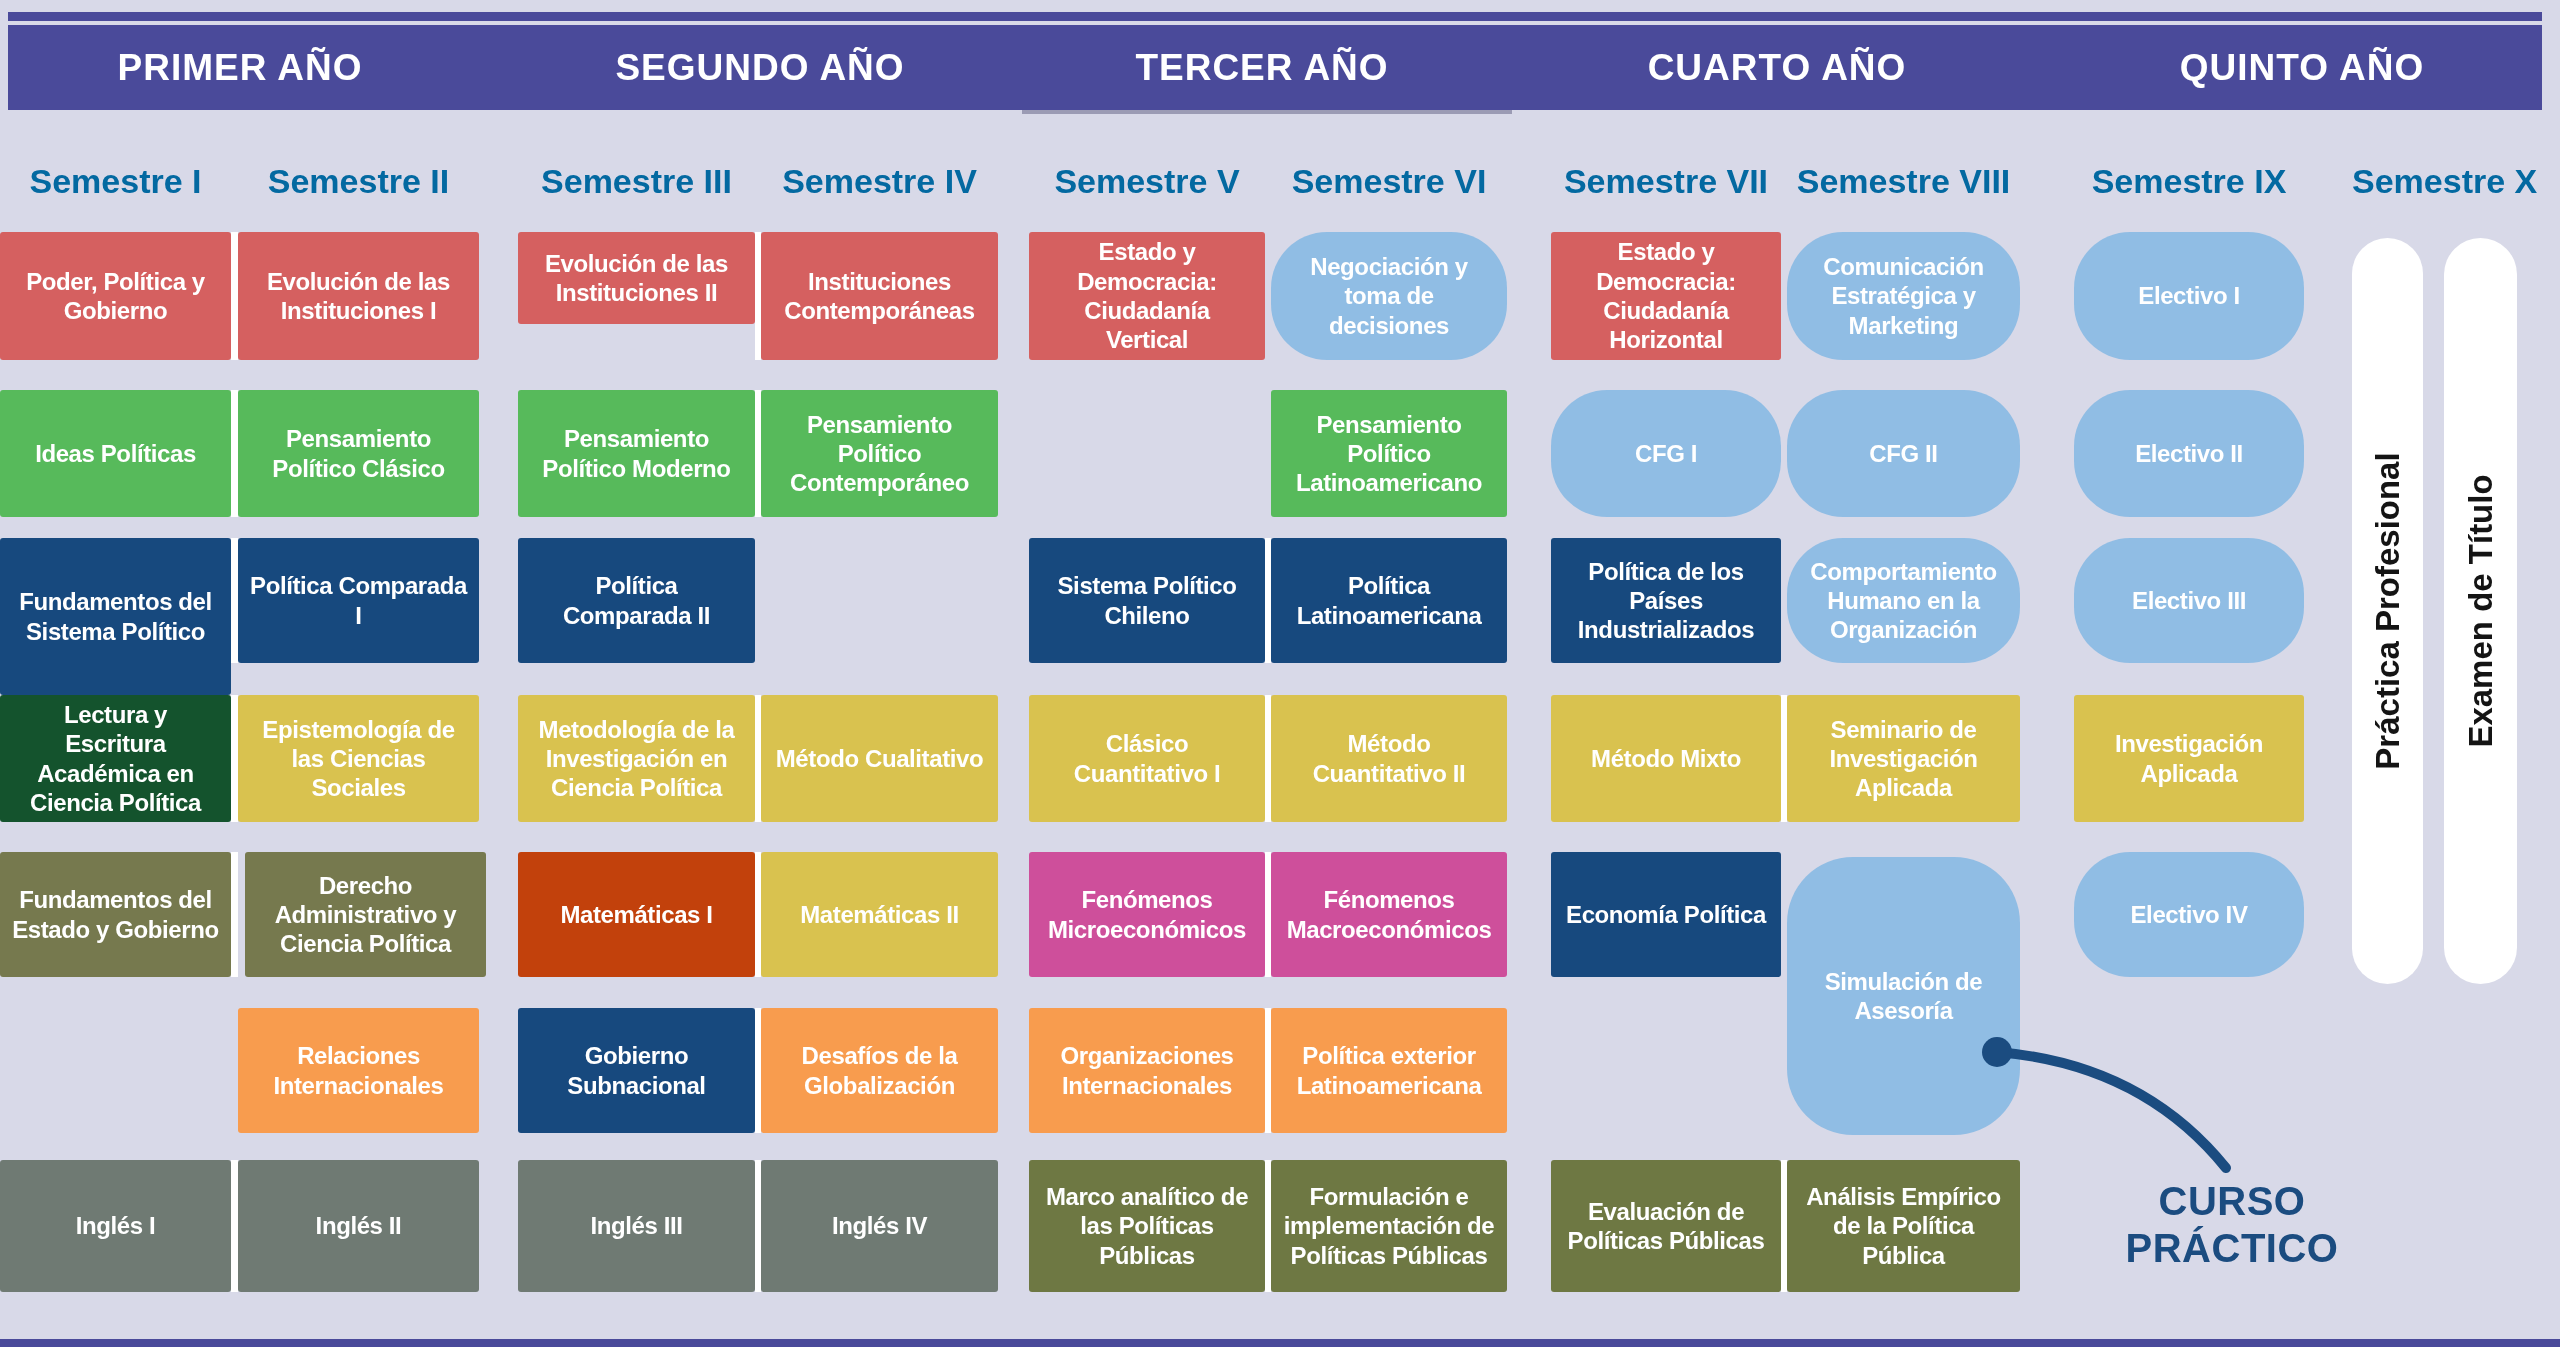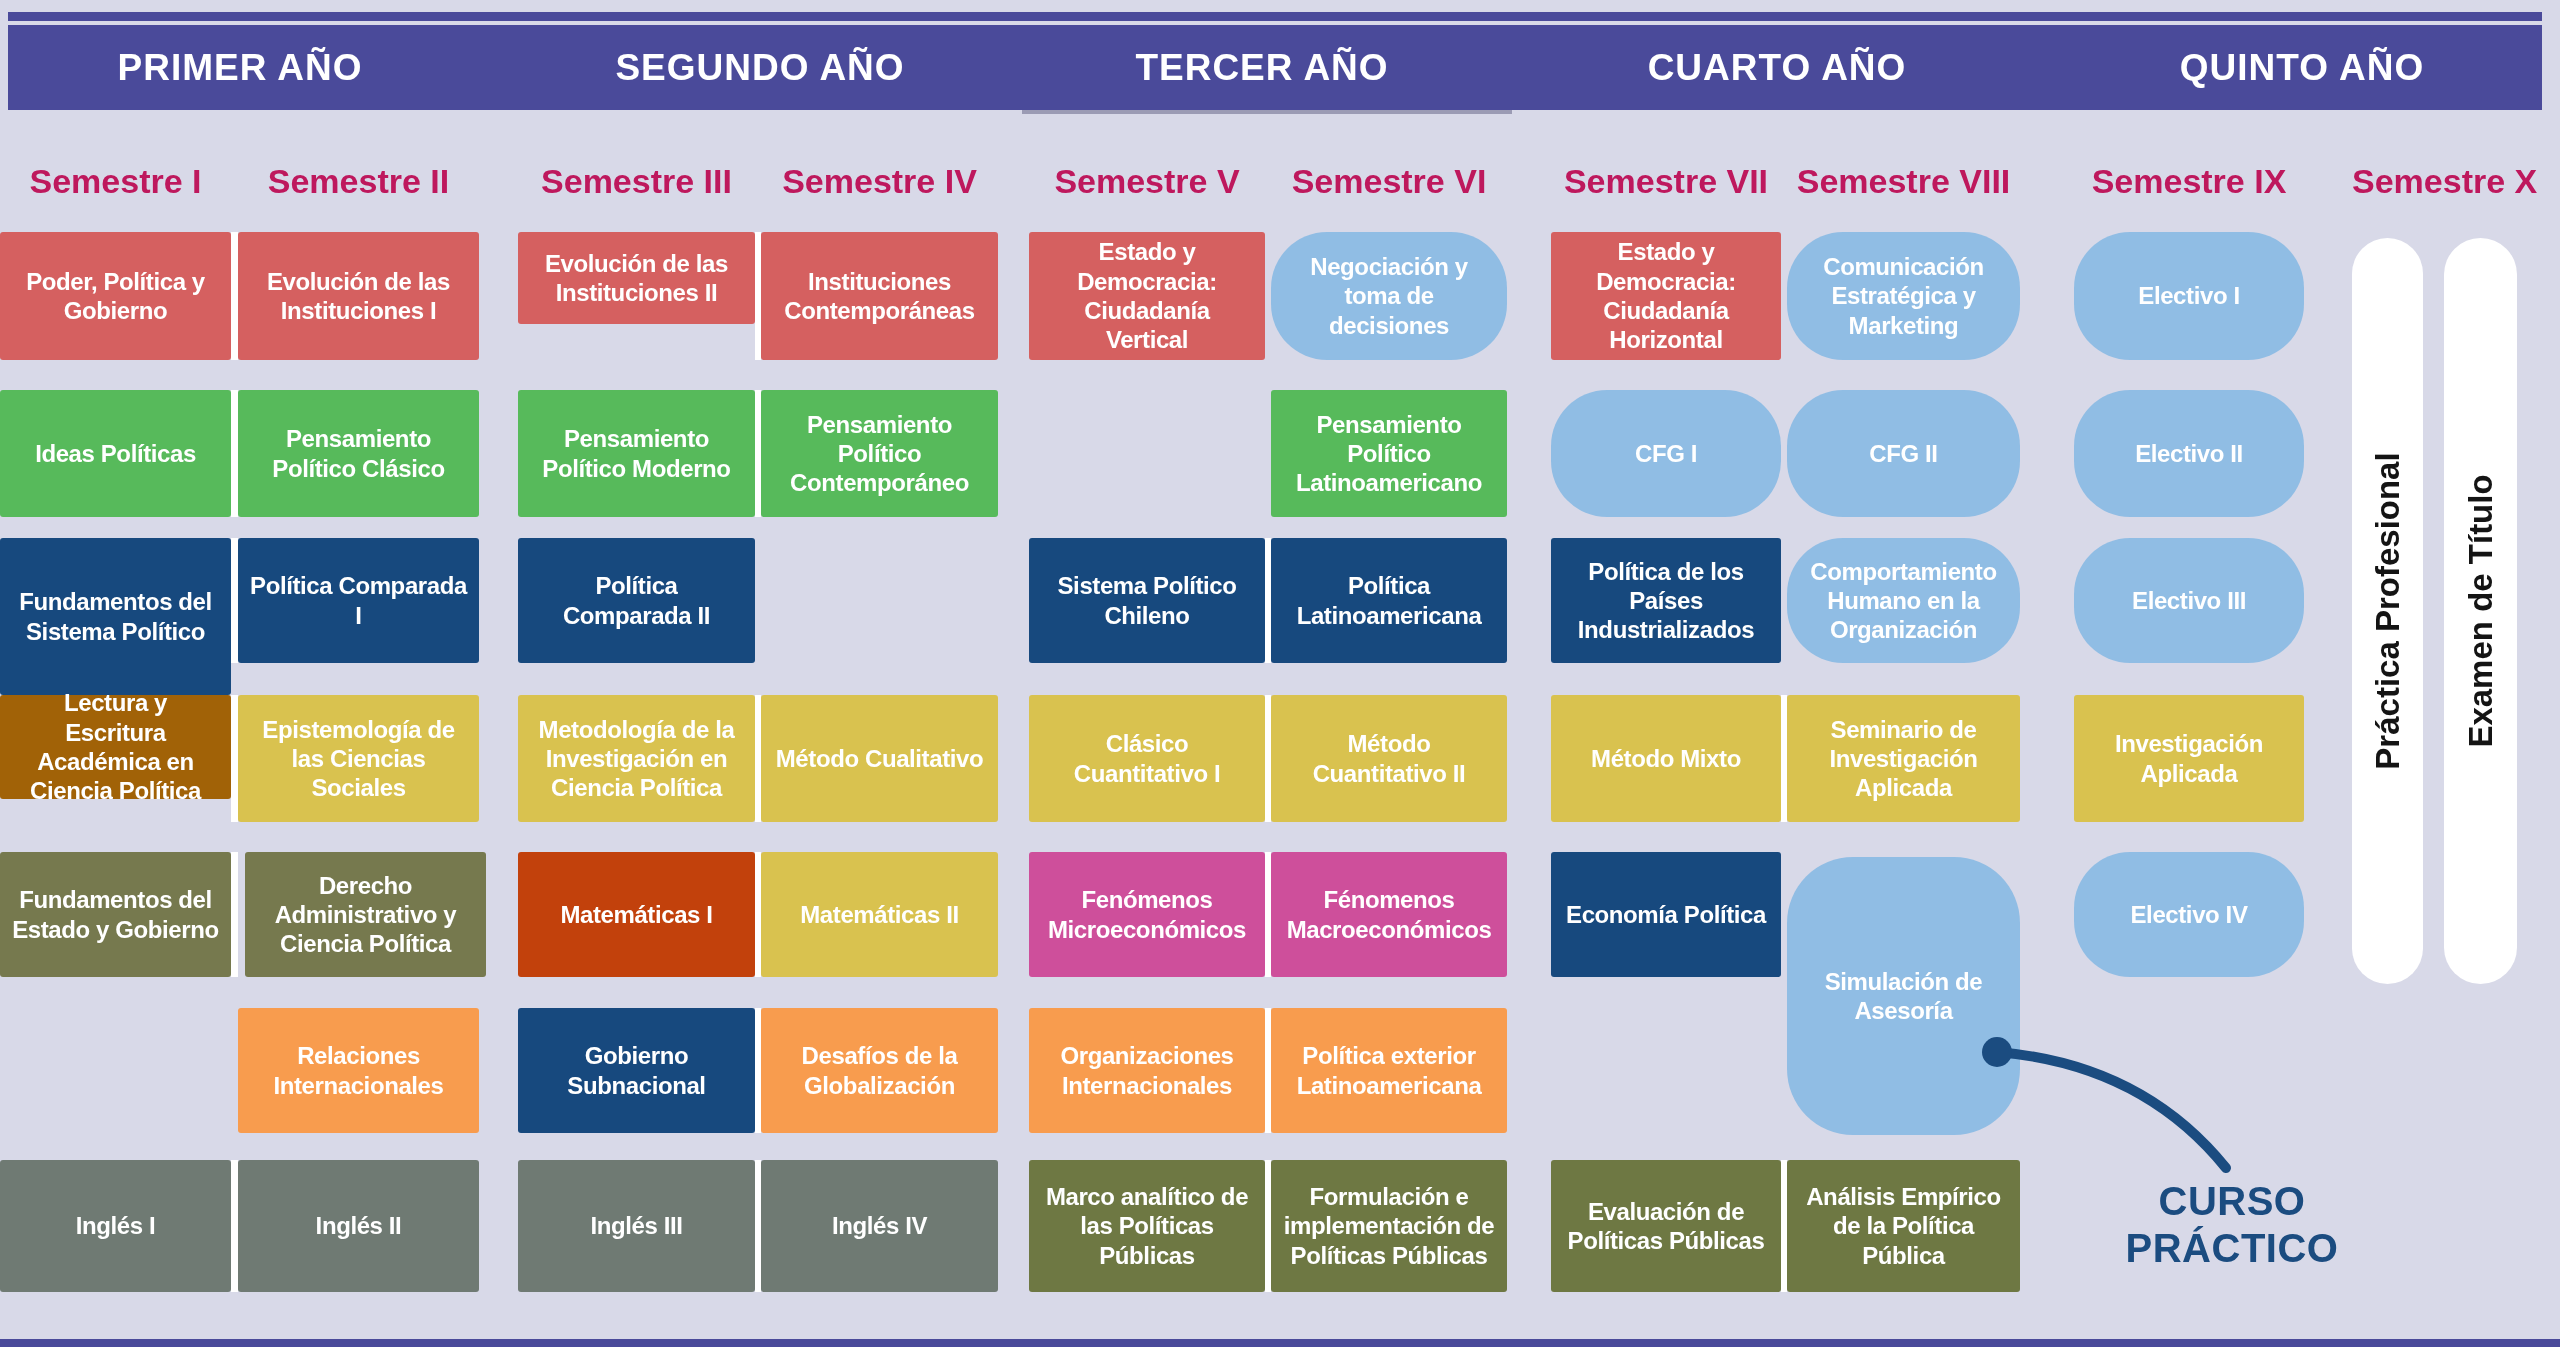--- a/index.html
+++ b/index.html
@@ -9,21 +9,21 @@
   }
   .strip{position:absolute;background:#4A4A9A;}
   .header-band{position:absolute;left:8px;top:25px;width:2534px;height:85px;background:#4A4A9A;}
   .header-underline{position:absolute;left:1022px;top:110px;width:490px;height:4px;background:#9b9bb4;}
   .year-label{
     position:absolute;top:25px;height:85px;line-height:85px;text-align:center;
     color:#ffffff;font-size:37px;font-weight:bold;letter-spacing:1px;white-space:nowrap;
   }
   .sem-label{
     position:absolute;top:158px;height:46px;line-height:46px;text-align:center;
-    color:#be185d;font-size:34px;font-weight:bold;white-space:nowrap;
+    color:#0369a1;font-size:34px;font-weight:bold;white-space:nowrap;
   }
   .course{
     position:absolute;display:flex;align-items:center;justify-content:center;
     text-align:center;color:#ffffff;font-weight:bold;font-size:24px;line-height:1.22;
     letter-spacing:-0.4px;padding:8px 12px;box-sizing:border-box;border-radius:3px;
   }
   .course.rounded{border-radius:56px;}
   .course.rounded-large{border-radius:66px;}
   .vdivider{position:absolute;background:#ffffff;}
   .pill{position:absolute;background:#ffffff;border-radius:38px;}
@@ -57,21 +57,21 @@
       <div class="sem-label" style="left: 0px; width: 231px;">Semestre I</div>
       <div class="course" style="left: 0px; top: 232px; width: 231px; height: 128px; background: rgb(213, 96, 96);">
         <span>Poder, Política y Gobierno</span>
       </div>
       <div class="course" style="left: 0px; top: 390px; width: 231px; height: 127px; background: rgb(87, 186, 91);">
         <span>Ideas Políticas</span>
       </div>
       <div class="course" style="left: 0px; top: 538px; width: 231px; height: 157px; background: rgb(23, 73, 126);">
         <span>Fundamentos del Sistema Político</span>
       </div>
-      <div class="course" style="left: 0px; top: 695px; width: 231px; height: 104px; background: #a16207;">
+      <div class="course" style="left: 0px; top: 695px; width: 231px; height: 127px; background: #14532d;">
         <span>Lectura y Escritura Académica en Ciencia Política</span>
       </div>
       <div class="course" style="left: 0px; top: 852px; width: 231px; height: 125px; background: rgb(118, 121, 78);">
         <span>Fundamentos del Estado y Gobierno</span>
       </div>
       <div class="course" style="left: 0px; top: 1160px; width: 231px; height: 132px; background: rgb(111, 122, 115);">
         <span>Inglés I</span>
       </div>
       <div class="sem-label" style="left: 238px; width: 241px;">Semestre II</div>
       <div class="course" style="left: 238px; top: 232px; width: 241px; height: 128px; background: rgb(213, 96, 96);">

